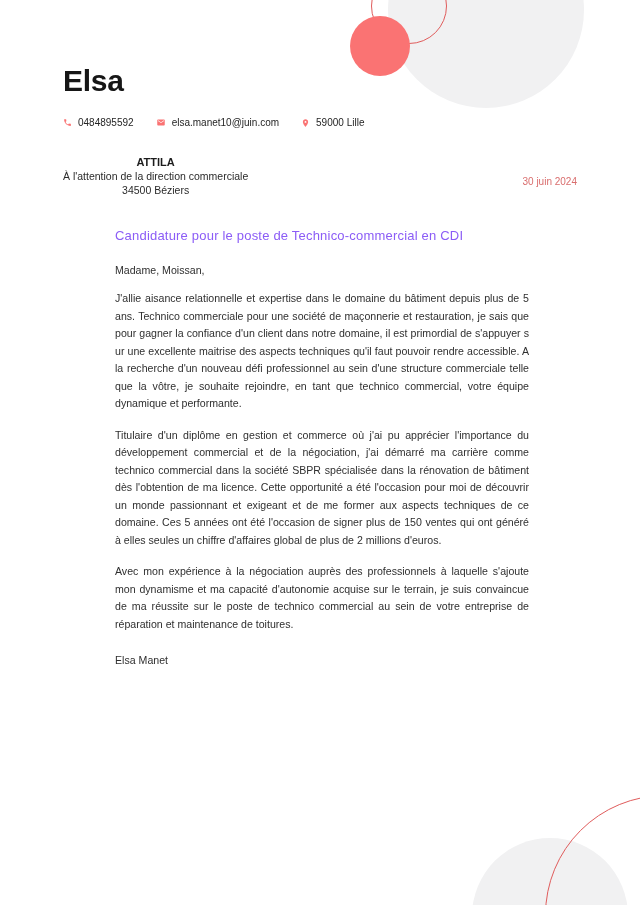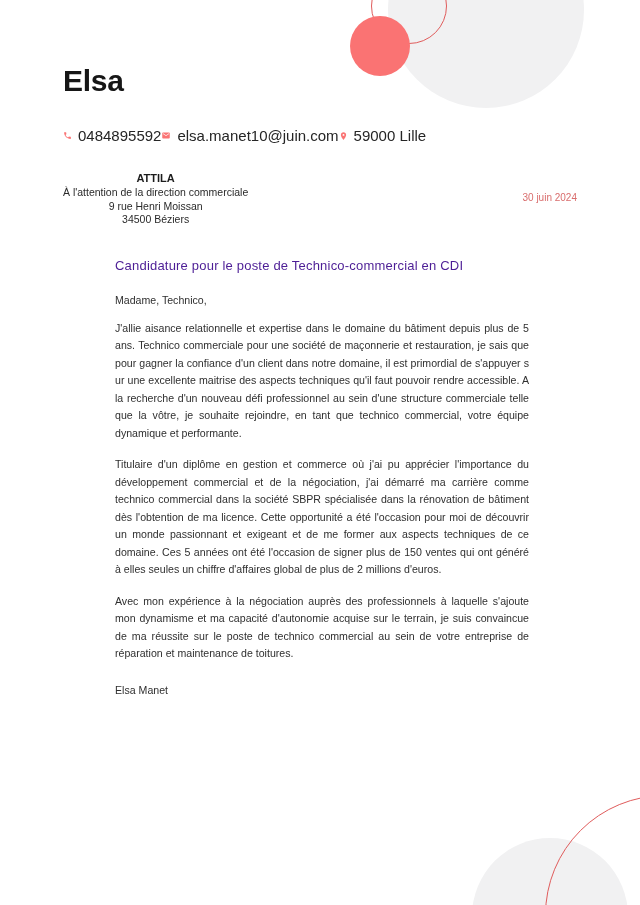--- a/index.html
+++ b/index.html
@@ -29,24 +29,25 @@
     margin-top: 62px;
     font-size: 30px;
     line-height: 37px;
     font-weight: 800;
     letter-spacing: -0.3px;
     color: #161616;
   }
 
   .contact-row {
     position: relative;
-    margin-top: 28px;
+    margin-top: 18px;
     display: flex;
     align-items: center;
-    font-size: 15px;
+    gap: 22px;
+    font-size: 10px;
     color: #252525;
   }
   .contact-item { display: flex; align-items: center; gap: 6px; }
   .contact-item svg { display: block; }
 
   
   .recipient-row {
     position: relative;
     margin-top: 28px;
     display: flex;
@@ -61,21 +62,21 @@
   .letter-body {
     position: relative;
     margin-left: 52px;
     width: 414px;
   }
   .subject {
     margin-top: 31px;
     font-size: 13px;
     font-weight: 500;
     letter-spacing: 0.2px;
-    color: #4c1d95;
+    color: #8b5cf6;
   }
   .salutation {
     margin-top: 21px;
     font-size: 10.6px;
     color: #2f2f2f;
   }
   .paragraph {
     margin-top: 14px;
     font-size: 10.6px;
     line-height: 17.5px;
@@ -128,28 +129,27 @@
           </svg>
       </span>
       <span>59000 Lille</span>
     </div>
   </div>
 
   <div class="recipient-row">
     <div>
       <div class="recipient-company">ATTILA</div>
       <div class="recipient-line">À l'attention de la direction commerciale</div>
-      <div class="recipient-line">9 rue Henri Moissan</div>
       <div class="recipient-line">34500 Béziers</div>
     </div>
     <div class="date">30 juin 2024</div>
   </div>
 
   <div class="letter-body">
     <div class="subject">Candidature pour le poste de Technico-commercial en CDI</div>
-    <div class="salutation">Madame, Technico,</div>
+    <div class="salutation">Madame, Moissan,</div>
     <div class="paragraph">J'allie aisance relationnelle et expertise dans le domaine du bâtiment depuis plus de 5 ans. Technico commerciale pour une société de maçonnerie et restauration, je sais que pour gagner la confiance d'un client dans notre domaine, il est primordial de s'appuyer s ur une excellente maitrise des aspects techniques qu'il faut pouvoir rendre accessible. A la recherche d'un nouveau défi professionnel au sein d'une structure commerciale telle que la vôtre, je souhaite rejoindre, en tant que technico commercial, votre équipe dynamique et performante.</div>
     <div class="paragraph">Titulaire d'un diplôme en gestion et commerce où j'ai pu apprécier l'importance du développement commercial et de la négociation, j'ai démarré ma carrière comme technico commercial dans la société SBPR spécialisée dans la rénovation de bâtiment dès l'obtention de ma licence. Cette opportunité a été l'occasion pour moi de découvrir un monde passionnant et exigeant et de me former aux aspects techniques de ce domaine. Ces 5 années ont été l'occasion de signer plus de 150 ventes qui ont généré à elles seules un chiffre d'affaires global de plus de 2 millions d'euros.</div>
     <div class="paragraph">Avec mon expérience à la négociation auprès des professionnels à laquelle s'ajoute mon dynamisme et ma capacité d'autonomie acquise sur le terrain, je suis convaincue de ma réussite sur le poste de technico commercial au sein de votre entreprise de réparation et maintenance de toitures.</div>
     <div class="signature">Elsa Manet</div>
   </div>
 
 </div>
 
 </body></html>

